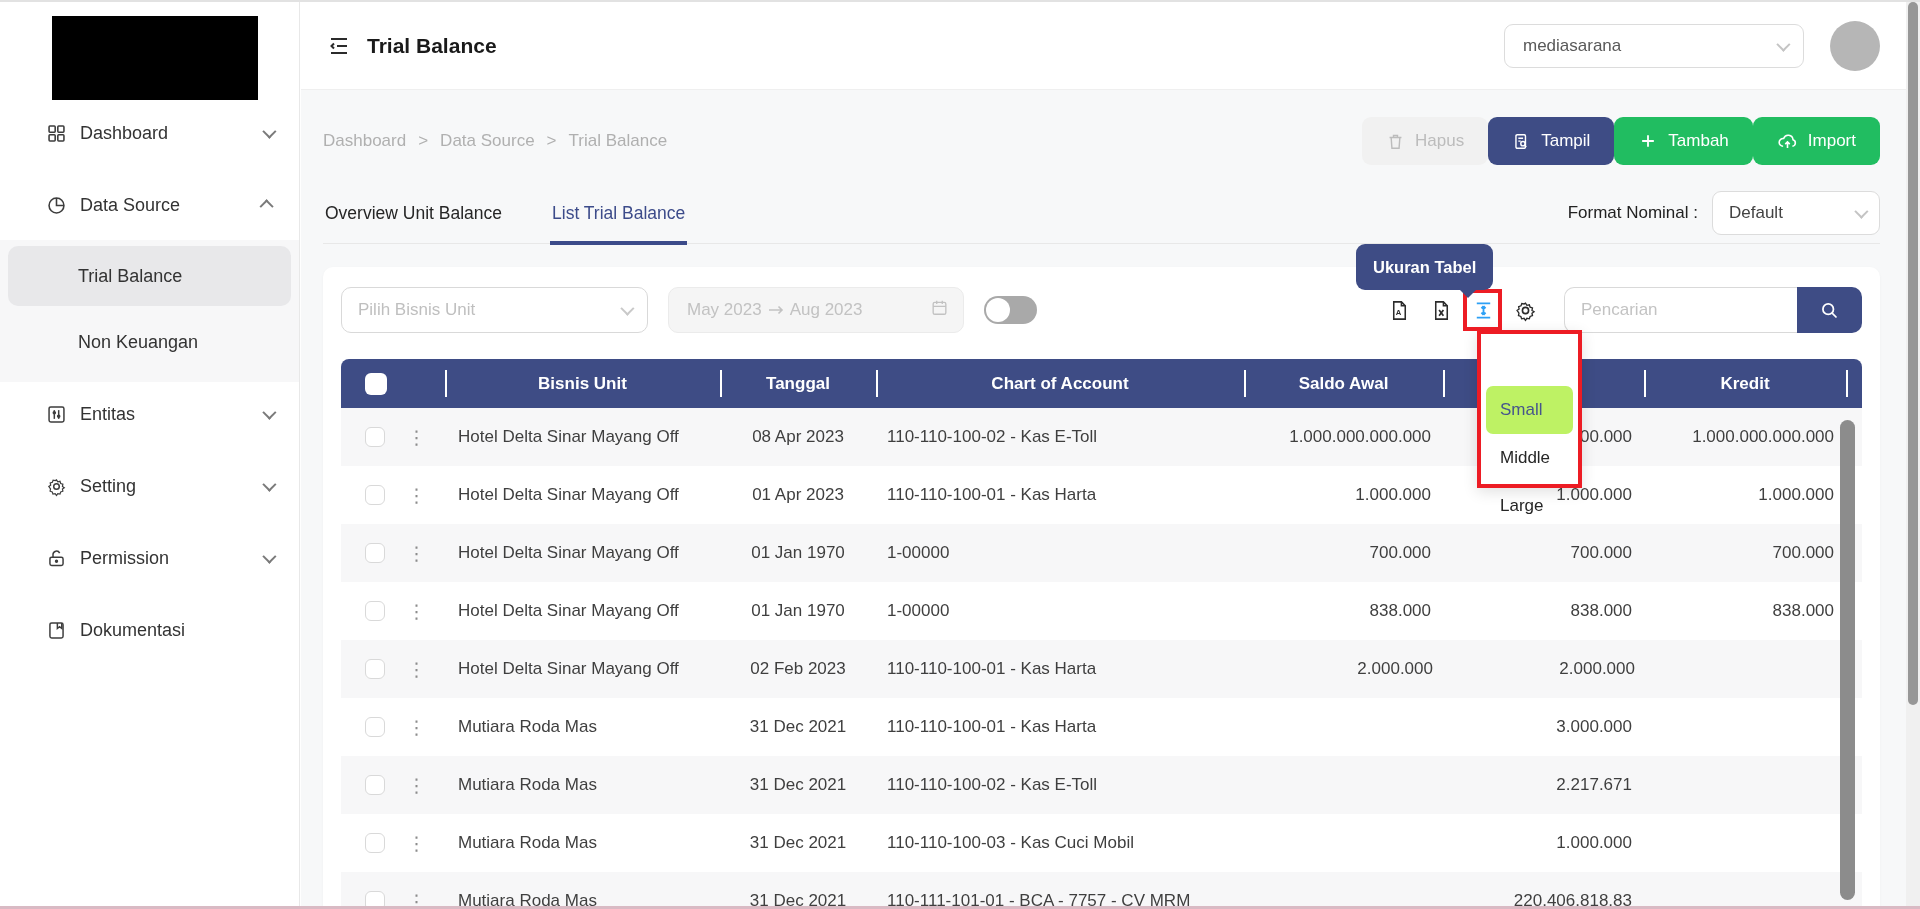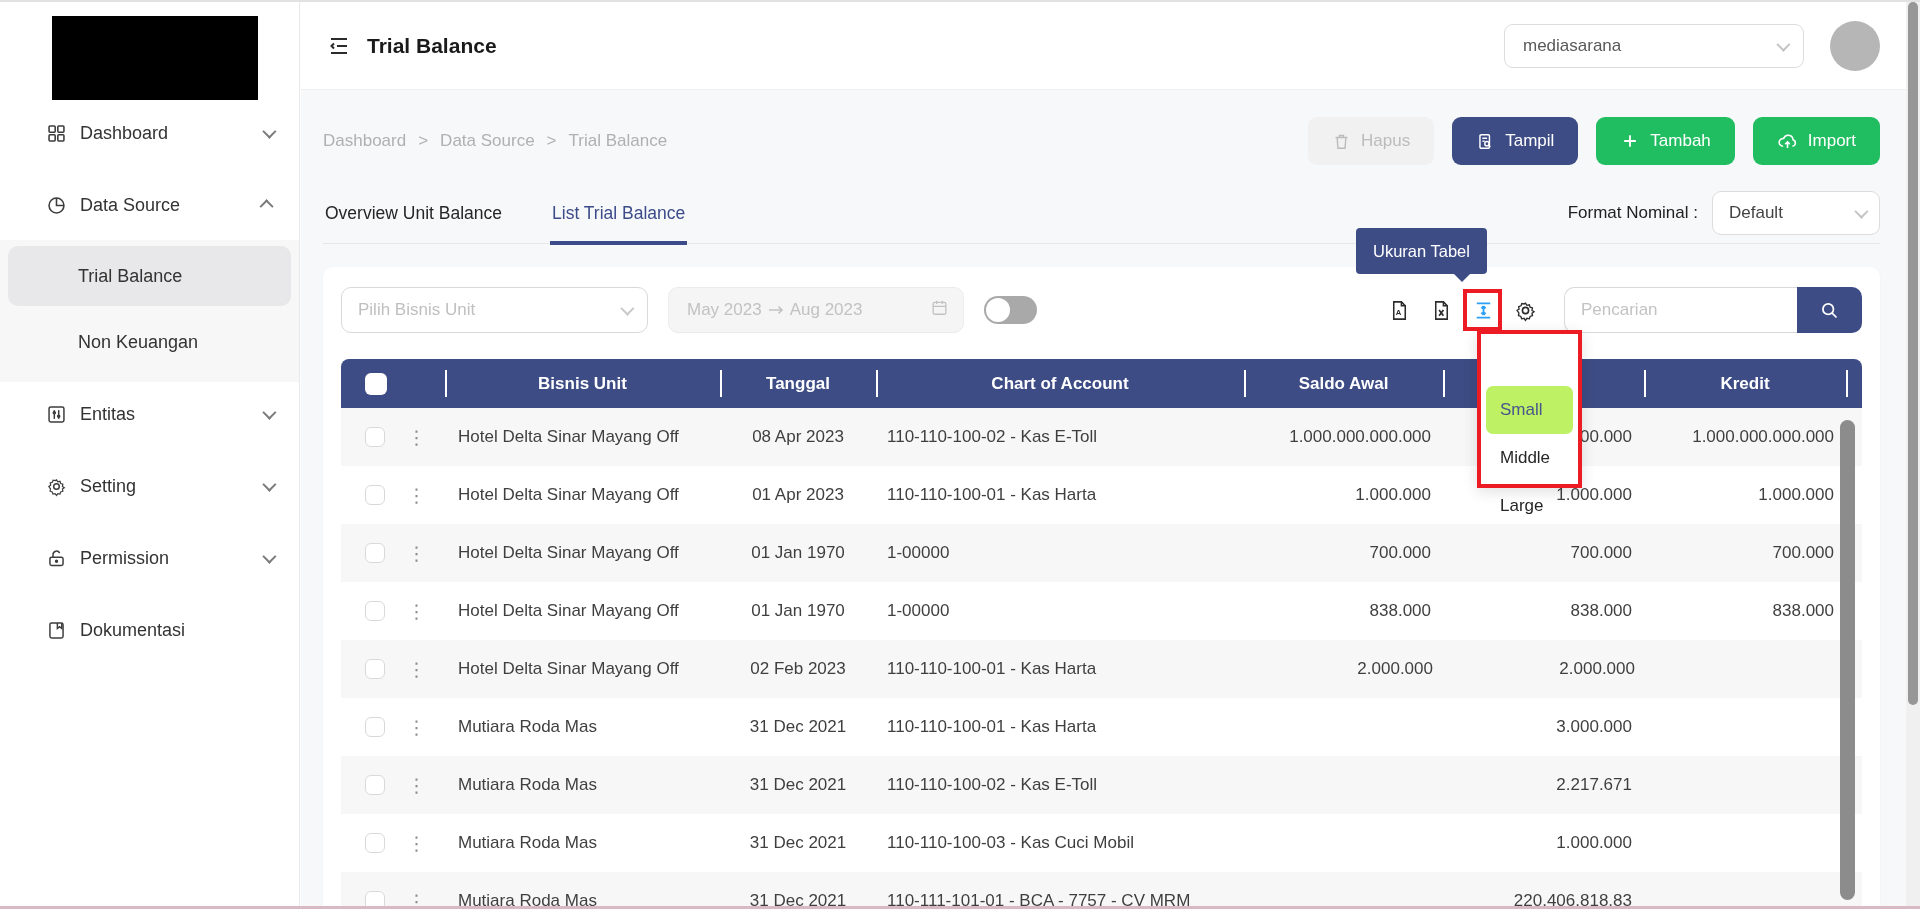--- a/index.html
+++ b/index.html
@@ -32,21 +32,21 @@
   .company-select { width:300px; height:44px; border:1px solid #dcdcdc; border-radius:9px; display:flex; align-items:center; padding:0 16px 0 18px; font-size:17px; color:#595959; background:#fff; cursor:pointer; }
   .company-select .chev { margin-left:auto; border-color:#c4c4c4; }
   .avatar { width:50px; height:50px; border-radius:50%; background:#b6b6b6; margin-left:26px; }
 
   
   .content { position:absolute; left:301px; top:90px; right:14px; bottom:0; background:#f7f8f9; padding:0 26px 0 22px; overflow:hidden; }
 
   .crumb-row { margin-top:27px; height:48px; display:flex; align-items:center; }
   .breadcrumb { display:flex; align-items:center; font-size:17px; color:#b0b0b0; }
   .breadcrumb span { margin-right:12px; }
-  .crumb-actions { margin-left:auto; display:flex; gap:18px; }
+  .crumb-actions { margin-left:auto; display:flex; }
   .btn { height:48px; border-radius:9px; display:flex; align-items:center; justify-content:center; gap:10px; font-size:17px; font-weight:500; padding:0 24px; cursor:pointer; border:none; white-space:nowrap; }
   .btn svg { flex:none; }
   .btn-disabled { background:#f1f1f1; color:#bcbcbc; }
   .btn-primary { background:#3e4c85; color:#fff; }
   .btn-green { background:#21bd61; color:#fff; }
 
   .tabs-row { margin-top:26px; display:flex; align-items:center; border-bottom:1px solid #e8e8e8; }
   .tabs { display:flex; gap:46px; }
   .tab { font-size:17.5px; color:#262626; padding:12px 2px 19px 2px; cursor:pointer; }
   .tab.active { color:#3c4b8a; font-weight:500; border-bottom:4px solid #3c4b8a; margin-bottom:-2px; padding-bottom:17px; }
@@ -86,21 +86,21 @@
   .td { height:100%; display:flex; align-items:center; overflow:hidden; white-space:nowrap; }
   .td.col-0 { padding-left:24px; gap:22px; }
   .td.col-1 { padding-left:13px; }
   .td.col-2 { justify-content:center; }
   .td.col-3 { padding-left:11px; }
   .td.num { justify-content:flex-end; padding-right:12px; }
   .row-checkbox { width:20px; height:20px; background:#fff; border:1.5px solid #d9d9d9; border-radius:6px; flex:none; cursor:pointer; }
   .kebab { color:#8c8c8c; font-size:19px; line-height:1; cursor:pointer; letter-spacing:0; }
 
   
-  .tooltip { position:absolute; left:1356px; top:228px; height:46px; background:#3e4c85; color:#fff; font-size:16.5px; font-weight:400; border-radius:4px; display:flex; align-items:center; padding:0 17px; z-index:60; }
+  .tooltip { position:absolute; left:1356px; top:244px; height:46px; background:#3e4c85; color:#fff; font-size:16.5px; font-weight:700; border-radius:9px; display:flex; align-items:center; padding:0 17px; z-index:60; }
   .tooltip::after { content:""; position:absolute; bottom:-8px; right:16px; border-left:9px solid transparent; border-right:9px solid transparent; border-top:9px solid #3e4c85; }
   .red-box-icon { position:absolute; left:1463px; top:289px; width:39px; height:42px; border:4px solid #ed1c24; z-index:55; }
   .size-menu { position:absolute; left:1477px; top:330px; width:105px; height:158px; background:#fff; border:4px solid #ed1c24; box-shadow:0 4px 14px rgba(0,0,0,.12); z-index:50; padding:4px 5px; }
   .menu-item { height:48px; display:flex; align-items:center; padding-left:14px; font-size:17px; color:#262626; border-radius:7px; cursor:pointer; }
   .menu-item.selected { background:#bef264; color:#46558c;margin-top:48px; }
 
   .table-scrollbar { position:absolute; left:1840px; top:420px; width:15px; height:480px; background:#8c8c8c; border-radius:8px; z-index:30; }
   .page-scrollbar { position:absolute; right:0; top:0; bottom:0; width:14px; background:#f0f0f0; z-index:80; }
   .page-scrollbar .thumb { position:absolute; left:2px; right:2px; top:2px; height:703px; background:#979797; border-radius:6px; }
 </style>

